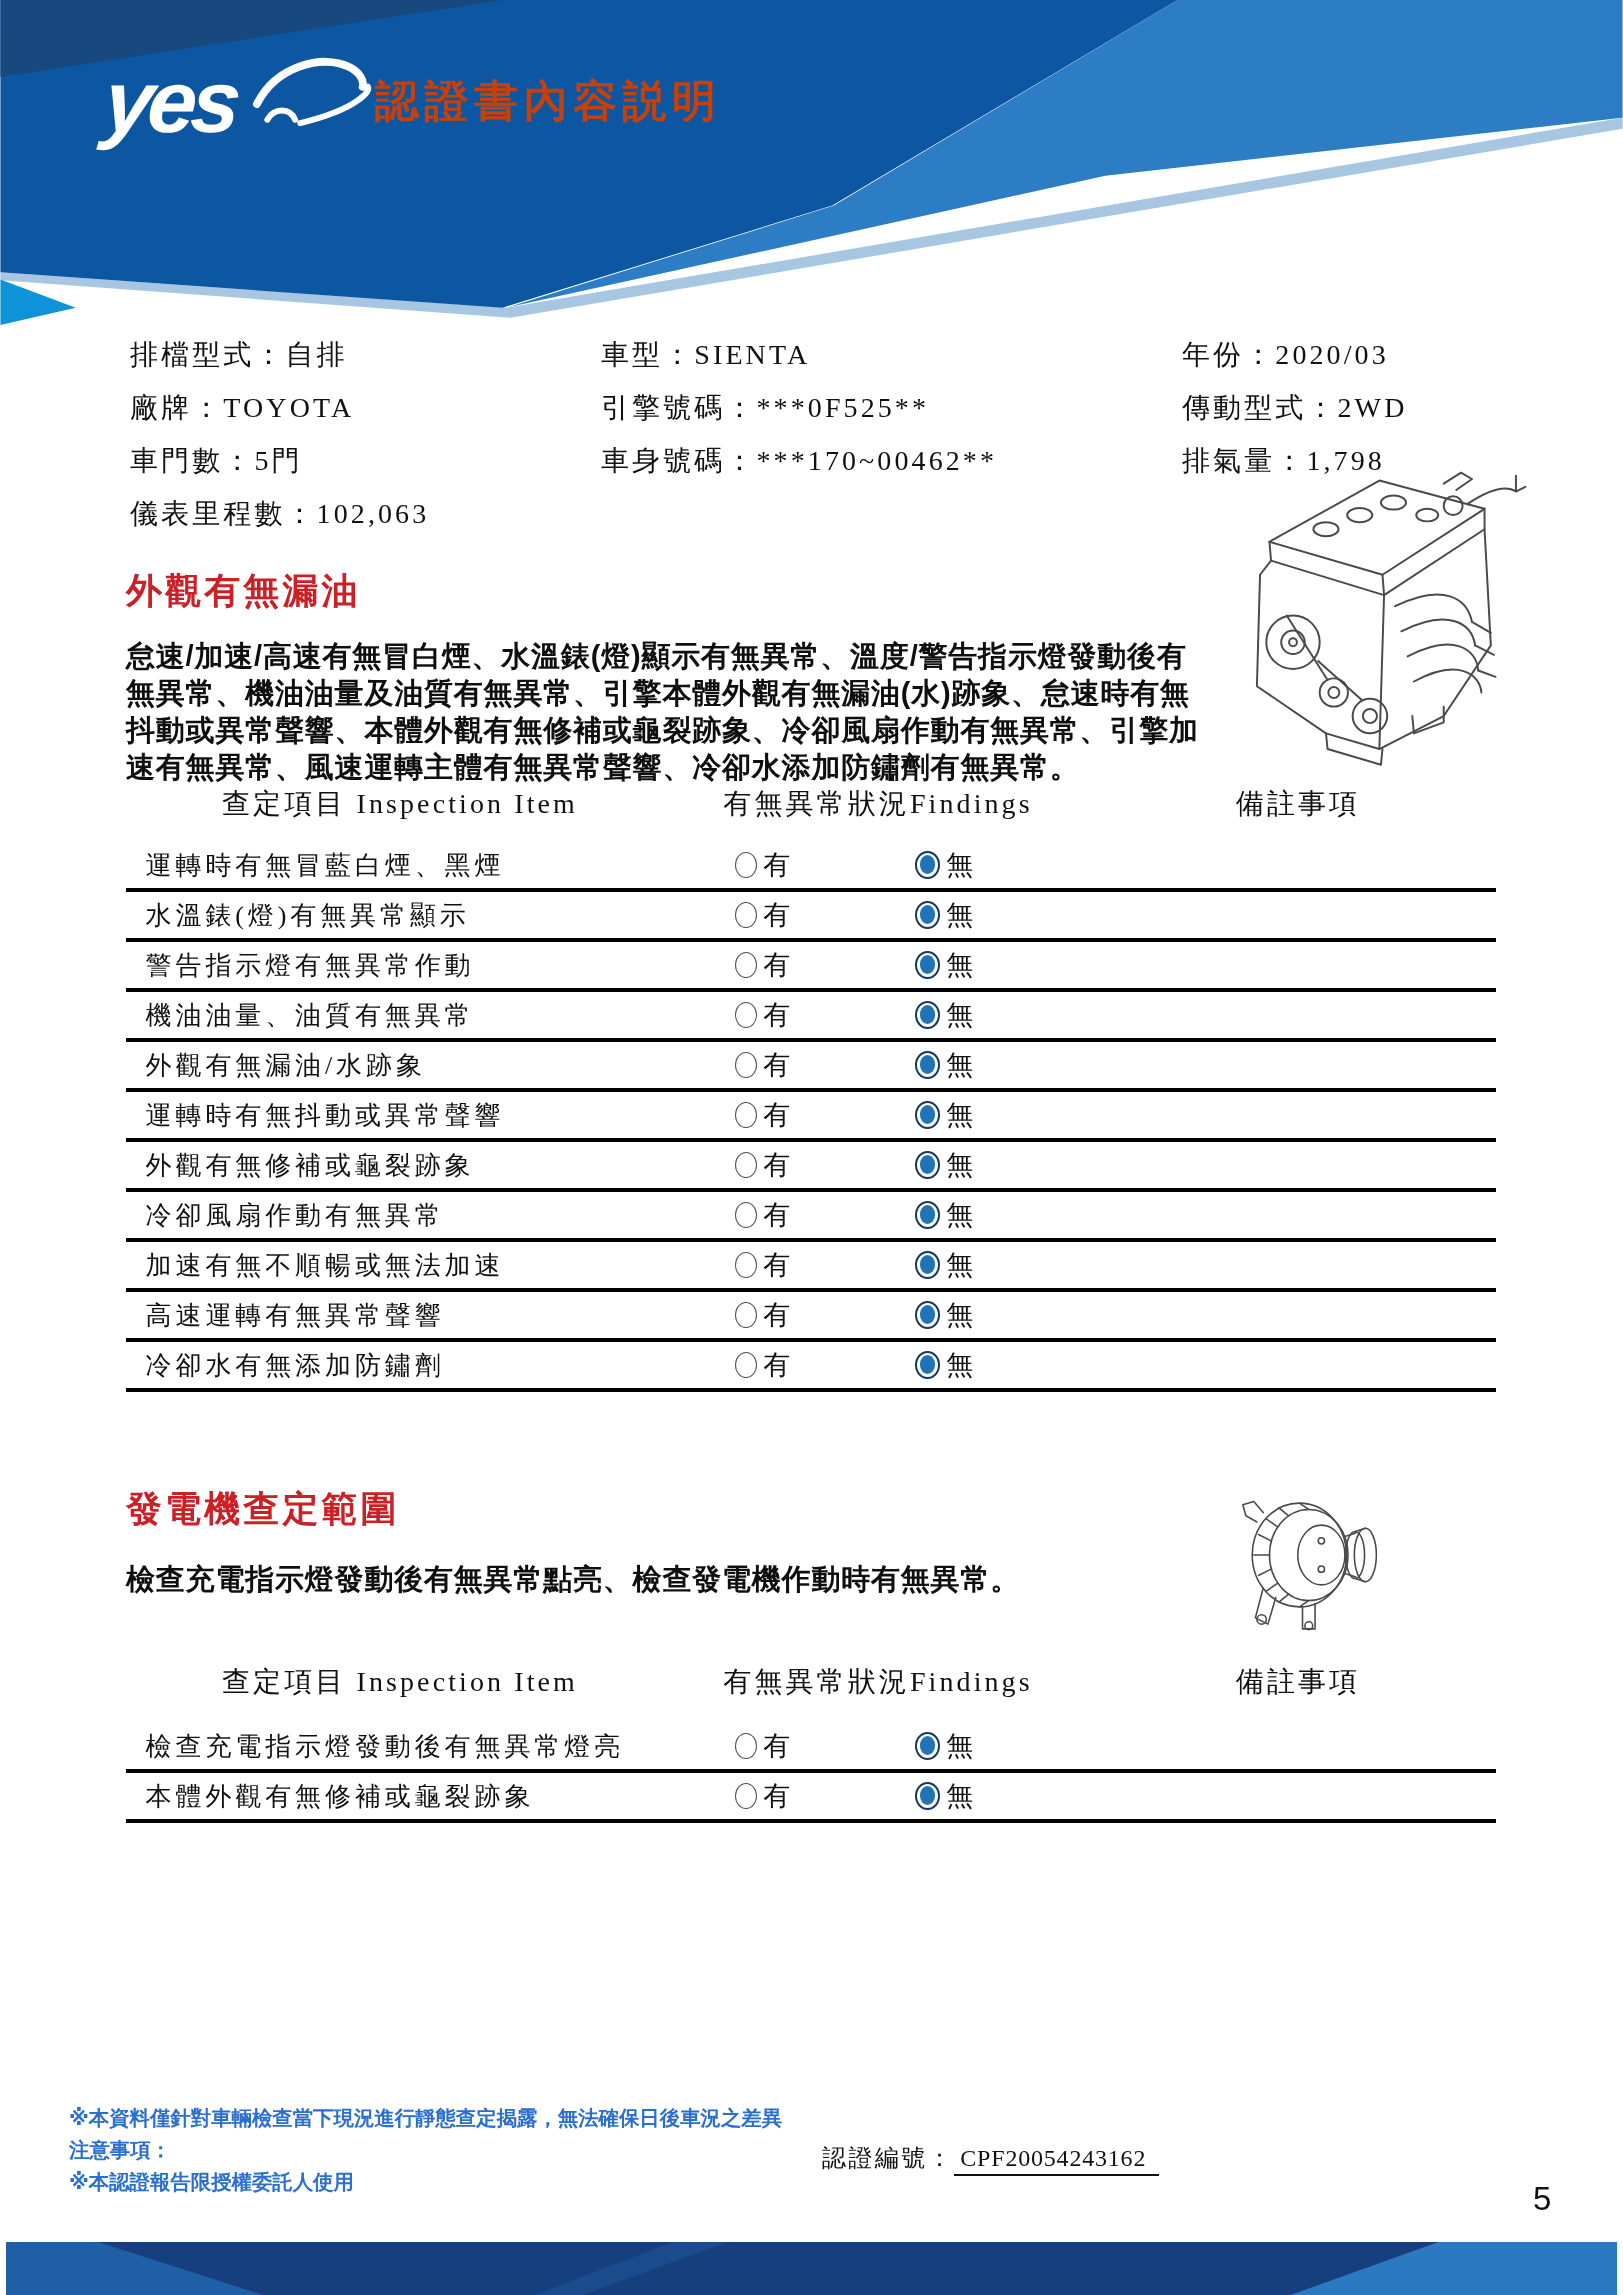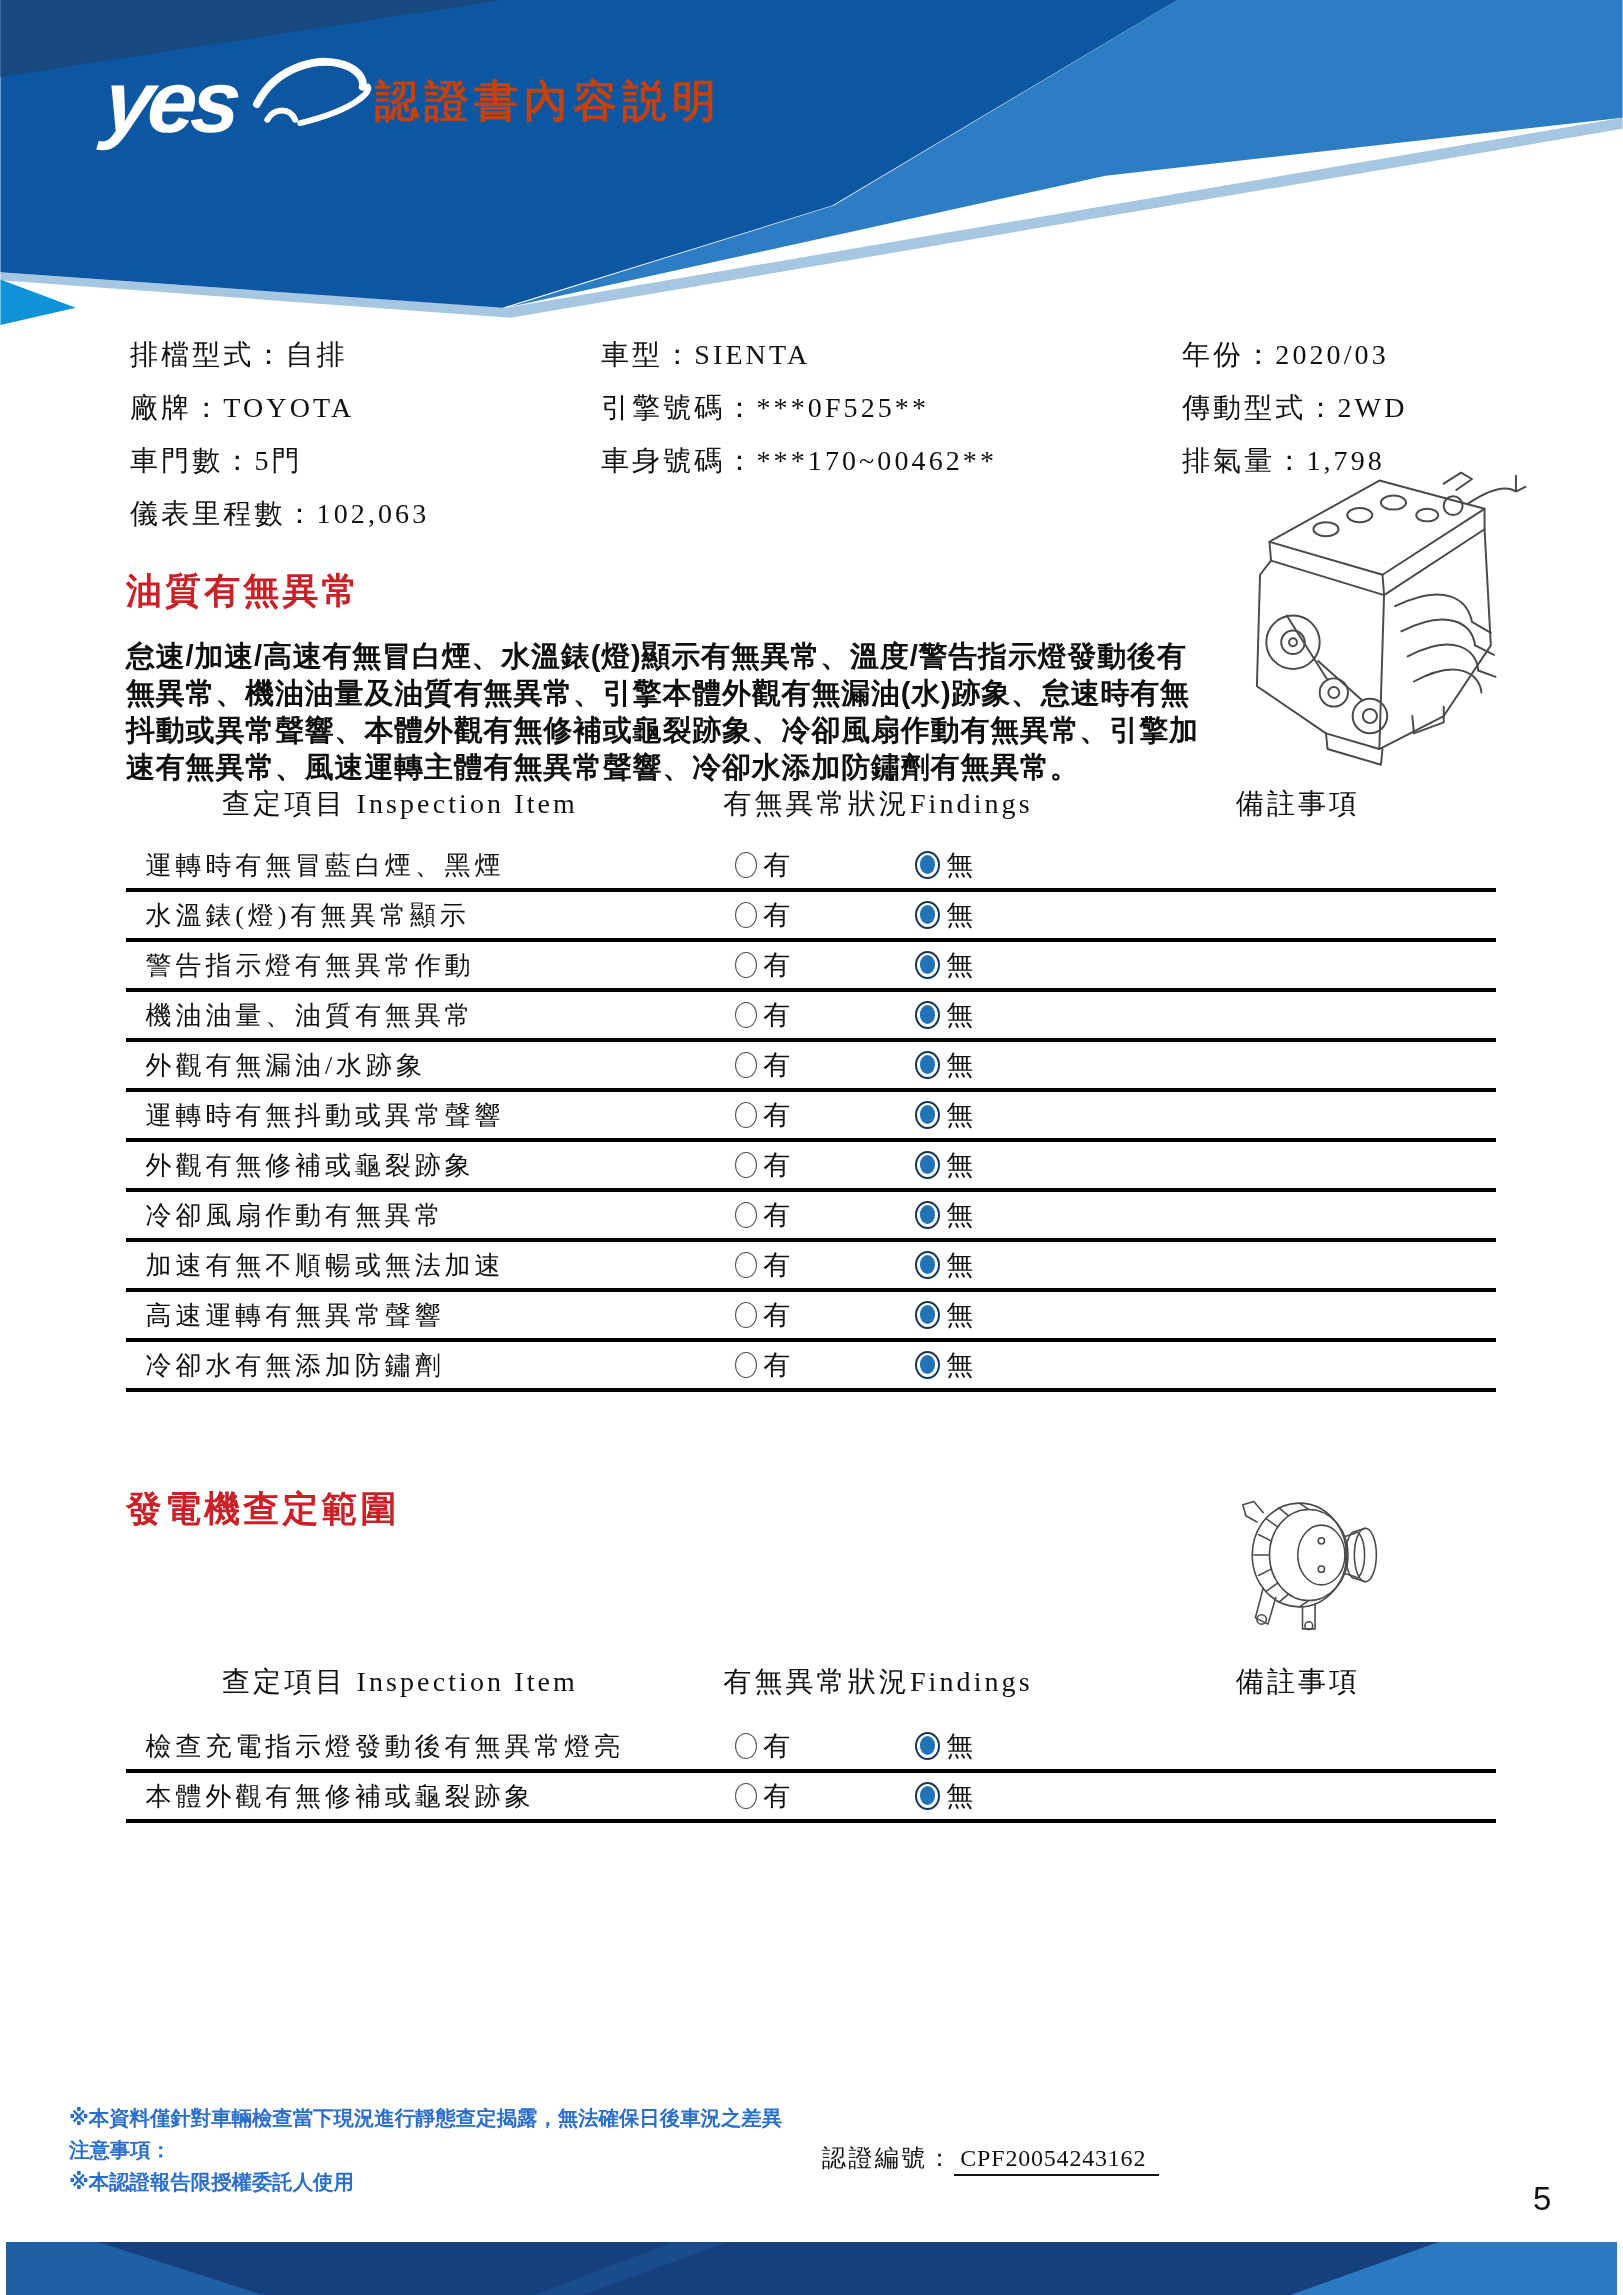--- a/index.html
+++ b/index.html
@@ -118,21 +118,21 @@
       <div class="info-line">車型：SIENTA</div>
       <div class="info-line">引擎號碼：***0F525**</div>
       <div class="info-line">車身號碼：***170~00462**</div>
     </div>
   <div class="info-col c2">
       <div class="info-line">年份：2020/03</div>
       <div class="info-line">傳動型式：2WD</div>
       <div class="info-line">排氣量：1,798</div>
     </div>
 
-  <div id="engine-heading" class="red-h sans">油質有無異常</div>
+  <div id="engine-heading" class="red-h sans">外觀有無漏油</div>
   <div id="engine-desc" class="desc sans">怠速/加速/高速有無冒白煙、水溫錶(燈)顯示有無異常、溫度/警告指示燈發動後有無異常、機油油量及油質有無異常、引擎本體外觀有無漏油(水)跡象、怠速時有無抖動或異常聲響、本體外觀有無修補或龜裂跡象、冷卻風扇作動有無異常、引擎加速有無異常、風速運轉主體有無異常聲響、冷卻水添加防鏽劑有無異常。</div>
 
   <svg id="engine-art" class="illustration" width="338" height="314" viewBox="0 0 430 400">
     <g fill="none" stroke="#4a4a4a" stroke-width="2.5" stroke-linejoin="round" stroke-linecap="round">
       <path d="M78,108 L218,30 L352,66 L222,150 Z"></path>
       <path d="M78,108 L80,132 L224,176 L222,150"></path>
       <path d="M352,66 L352,92 L224,176"></path>
       <ellipse cx="150" cy="92" rx="16" ry="9"></ellipse>
       <ellipse cx="193" cy="74" rx="16" ry="9"></ellipse>
       <ellipse cx="236" cy="58" rx="16" ry="9"></ellipse>
@@ -304,20 +304,21 @@
             <span class="radio on">
               <span class="dot"></span>
             </span>
             <span class="rlabel">無</span>
           </span>
         </div>
       </div>
   </div>
 
   <div id="generator-heading" class="red-h sans">發電機查定範圍</div>
+  <div id="generator-desc" class="desc sans">檢查充電指示燈發動後有無異常點亮、檢查發電機作動時有無異常。</div>
 
   <svg id="generator-art" class="illustration" width="173" height="165" viewBox="0 0 220 210">
     <g fill="none" stroke="#4a4a4a" stroke-width="2" stroke-linejoin="round" stroke-linecap="round">
       <ellipse cx="92" cy="98" rx="60" ry="66"></ellipse>
       <ellipse cx="104" cy="98" rx="50" ry="58"></ellipse>
       <path d="M92,32 L104,40 M50,52 L64,62 M34,98 L54,98 M50,144 L64,134 M92,164 L104,156 M66,38 L78,48 M40,72 L56,80 M40,124 L56,116 M66,158 L78,148"></path>
       <ellipse cx="120" cy="98" rx="30" ry="38"></ellipse>
       <circle cx="120" cy="80" r="4"></circle>
       <circle cx="120" cy="116" r="4"></circle>
       <ellipse cx="163" cy="98" rx="12" ry="30"></ellipse>

